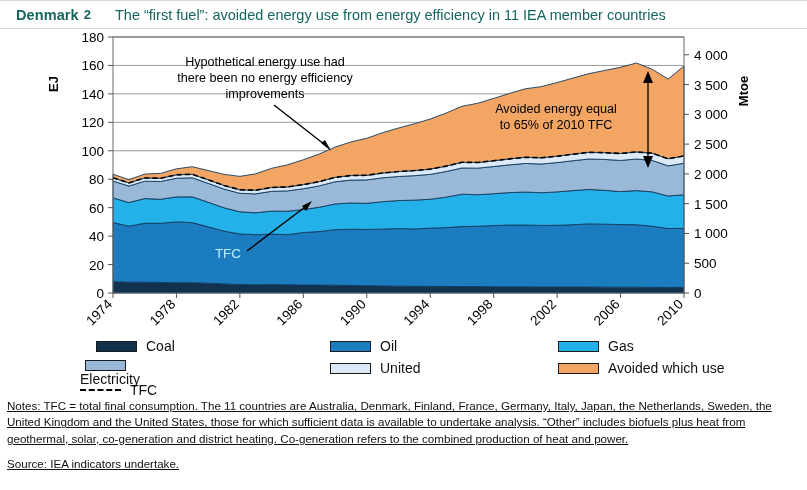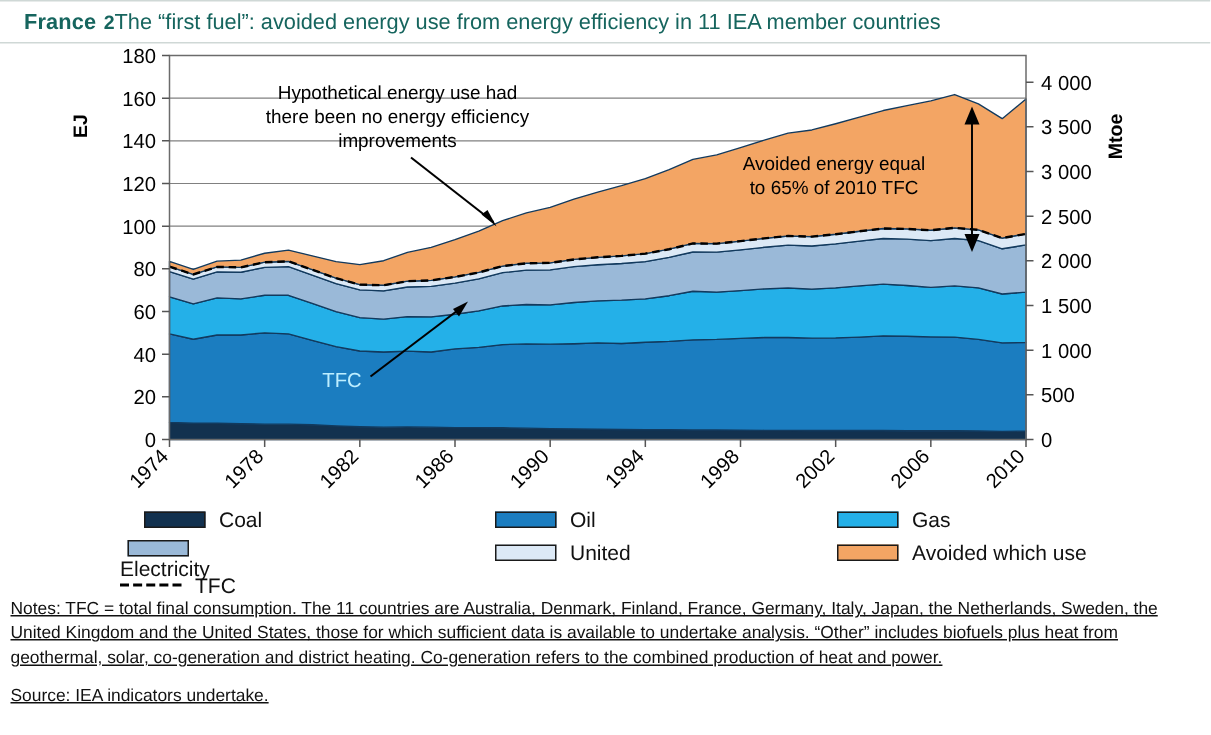--- a/index.html
+++ b/index.html
@@ -22,21 +22,21 @@
   }
   .fig-label {
     color: #16655e; font-weight: bold; font-size: 14.5px;
     margin-left: 16px; letter-spacing: 0.1px; white-space: nowrap;
   }
   .fig-num {
     color: #16655e; font-weight: bold; font-size: 13px;
     margin-left: 5px;
   }
   .fig-title {
-    color: #16655e; font-size: 14.5px; white-space: nowrap;
+    color: #16655e; font-size: 14.5px; margin-left: 24px; white-space: nowrap;
   }
 
   
   .chart-wrap { position: absolute; left: 0; top: 29px; width: 807px; height: 306px; }
   .chart-svg { display: block; }
 
   .axis-unit { font-size: 13px; font-weight: bold; fill: #000; }
   .tick-label { font-size: 13.5px; fill: #000; font-family: "Liberation Sans", sans-serif; }
   .xtick-label { font-size: 13.5px; fill: #000; font-family: "Liberation Sans", sans-serif; }
   .annot { font-size: 12.6px; fill: #000; font-family: "Liberation Sans", sans-serif; }
@@ -64,21 +64,21 @@
   }
   .notes p { margin: 0 0 9px 0; }
   .source { margin: 0; }
 </style>
 </head>
 <body>
 
 <div id="page">
 
   <div class="fig-header">
-    <span class="fig-label">France</span>
+    <span class="fig-label">Denmark</span>
     <span class="fig-num">2</span>
     <span class="fig-title">The “first fuel”: avoided energy use from energy efficiency in 11 IEA member countries</span>
   </div>
 
   <div class="chart-wrap">
     <svg class="chart-svg" id="chart" width="807" height="306" viewBox="0 0 807 306">
 
       <g id="g-grid">
           <line x1="113" y1="235.55555555555554" x2="684" y2="235.55555555555554" stroke="#808080" stroke-width="0.8"></line>
           <line x1="113" y1="207.11111111111111" x2="684" y2="207.11111111111111" stroke="#808080" stroke-width="0.8"></line>

